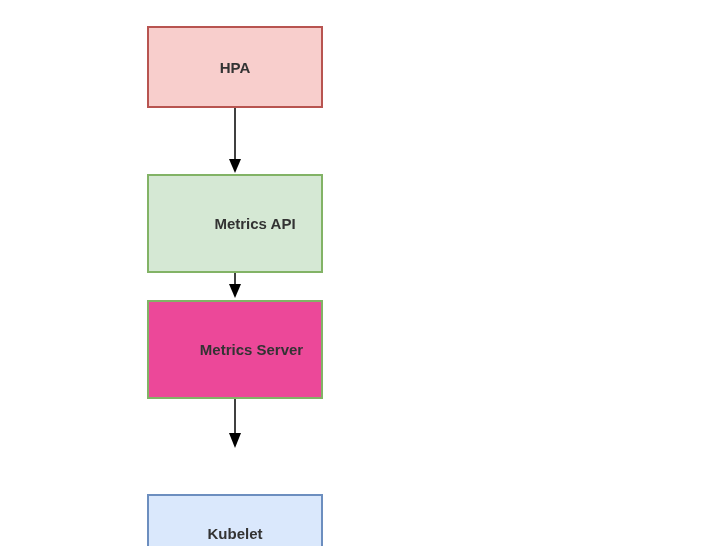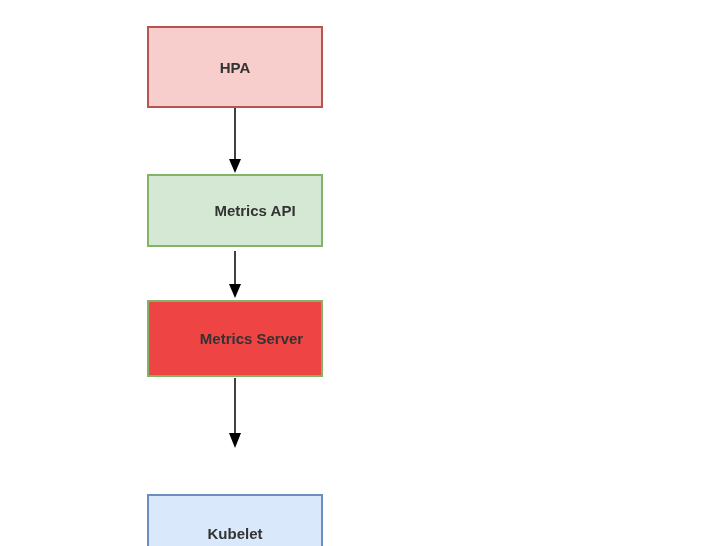--- a/index.html
+++ b/index.html
@@ -29,29 +29,29 @@
     font-weight: bold;
   }
   .node-hpa {
     top: 26px;
     height: 82px;
     background: #f8cecc;
     border: 2px solid #b85450;
   }
   .node-metrics-api {
     top: 174px;
-    height: 73px;
+    height: 99px;
     background: #d5e8d4;
     border: 2px solid #82b366;
     padding-left: 40px;
   }
   .node-metrics-server {
     top: 300px;
-    height: 77px;
-    background: #ef4444;
+    height: 99px;
+    background: #ec4899;
     border: 2px solid #82b366;
     padding-left: 33px;
   }
   .node-kubelet {
     top: 450px;
     height: 78px;
     background: #dae8fc;
     border: 2px solid #6c8ebf;
     margin-top: 44px;
   }

